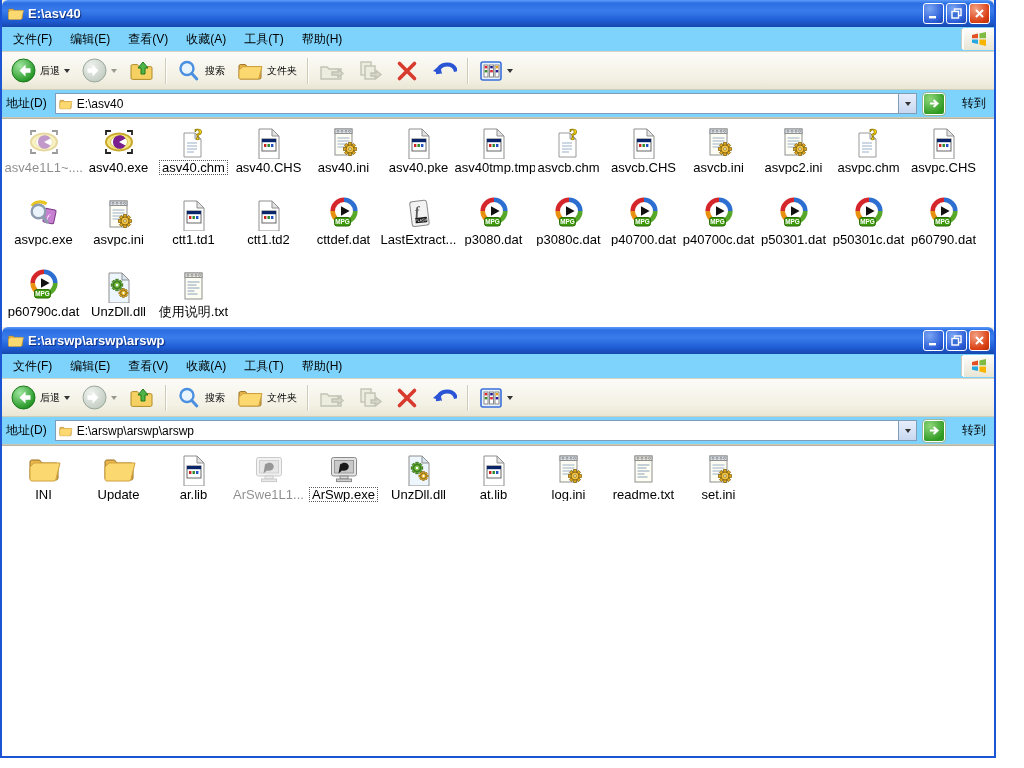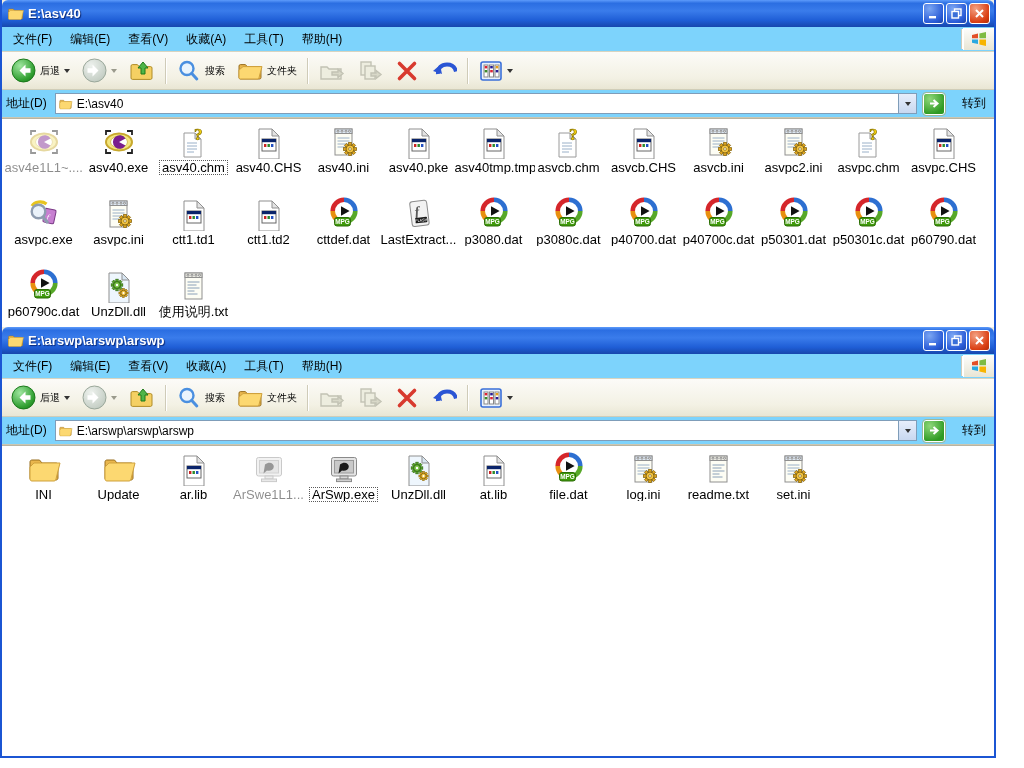--- a/index.html
+++ b/index.html
@@ -997,37 +997,20 @@
               <rect x="12" y="19" width="2.4" height="3" fill="#c22"></rect>
               <rect x="15.5" y="19" width="2.4" height="3" fill="#2a8a2a"></rect>
               <rect x="19" y="19" width="2.4" height="3" fill="#224fc2"></rect>
             </svg>
           </span>
           <span class="flabel">at.lib</span>
         </div>
         <div class="file-item">
           <span class="ficon">
             <svg viewBox="0 0 34 34">
-              <circle cx="17" cy="14" r="11.3" fill="#fff"></circle>
-              <g fill="none" stroke-width="4.6">
-                <path d="M17 2.7A11.3 11.3 0 0 1 28.3 14" stroke="#2d6fd1"></path>
-                <path d="M28.3 14A11.3 11.3 0 0 1 17 25.3" stroke="#57a829"></path>
-                <path d="M17 25.3A11.3 11.3 0 0 1 5.7 14" stroke="#e89010"></path>
-                <path d="M5.7 14A11.3 11.3 0 0 1 17 2.7" stroke="#d5262b"></path>
-              </g>
-              <path d="M14 9.2l8.6 4.8-8.6 4.8z" fill="#111"></path>
-              <rect x="7.5" y="20.5" rx="2.5" width="16" height="8.5" fill="#3f9a0b" stroke="#2c6e06"></rect>
-              <text x="15.5" y="27" text-anchor="middle" font-size="6.4" font-weight="bold" fill="#fff">MPG</text>
-            </svg>
-          </span>
-          <span class="flabel">file.dat</span>
-        </div>
-        <div class="file-item">
-          <span class="ficon">
-            <svg viewBox="0 0 34 34">
               <rect x="8" y="4" width="17" height="26" fill="#fdfdf4" stroke="#8f8f8f"></rect>
               <rect x="8" y="4" width="17" height="4.5" fill="#dde7f2" stroke="#8f8f8f"></rect>
               <circle cx="11" cy="6.2" r="1" fill="#fff" stroke="#888"></circle>
               <circle cx="15" cy="6.2" r="1" fill="#fff" stroke="#888"></circle>
               <circle cx="19" cy="6.2" r="1" fill="#fff" stroke="#888"></circle>
               <circle cx="22.5" cy="6.2" r="1" fill="#fff" stroke="#888"></circle>
               <g stroke="#9ab0c8">
                 <path d="M10.5 13h12M10.5 16h12M10.5 19h12M10.5 22h8"></path>
               </g>
               <g transform="translate(23,24)">

